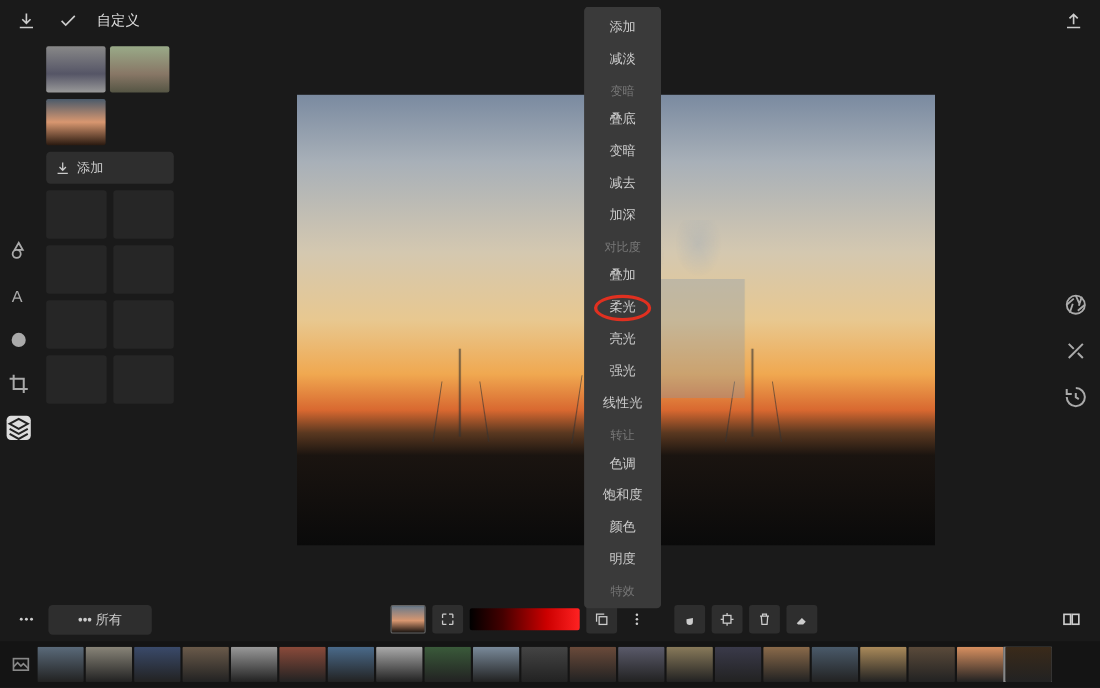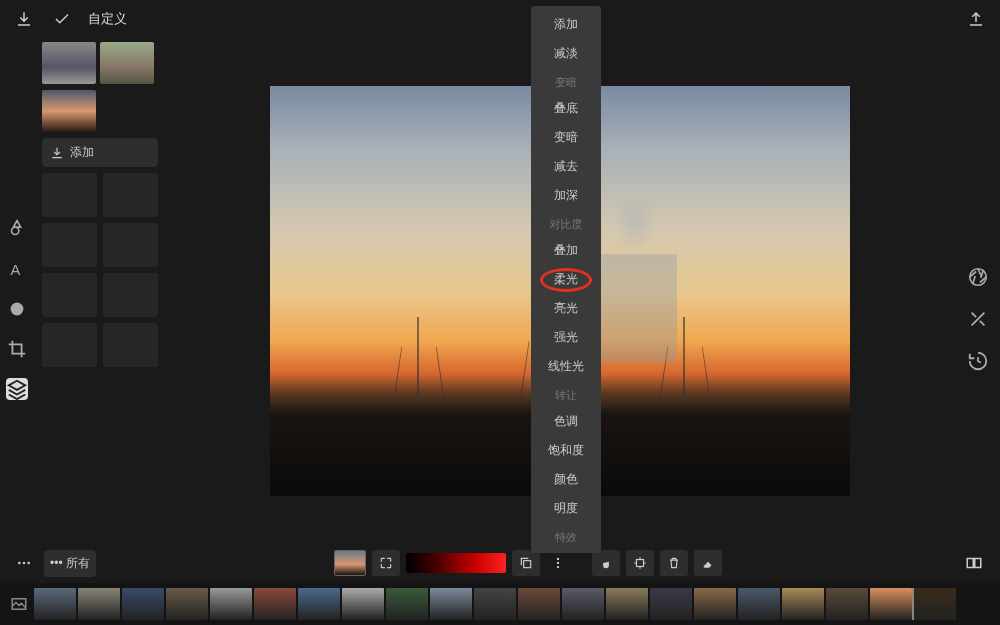--- a/index.html
+++ b/index.html
@@ -36,21 +36,21 @@
 .right-rail{width:44px;display:flex;flex-direction:column;align-items:center;gap:20px;padding-top:228px;}
 .right-rail .tool{width:22px;height:22px;display:flex;align-items:center;justify-content:center;cursor:pointer;color:#aaa;}
 .blend-menu{position:absolute;left:531px;top:6px;width:70px;background:#3a3a3a;border-radius:4px;padding:4px 0;font-size:12px;color:#ccc;z-index:10;}
 .blend-item{padding:6px 0;text-align:center;cursor:pointer;}
 .blend-header{color:#777;font-size:11px;padding:7px 0 4px;text-align:center;cursor:default;}
 .blend-item.highlighted{position:relative;}
 .red-circle{position:absolute;left:50%;top:50%;transform:translate(-50%,-50%);width:52px;height:24px;border:3px solid #e03020;border-radius:50%;pointer-events:none;}
 .bottom-toolbar{height:40px;display:flex;align-items:center;padding:0 12px;gap:10px;}
 .bt-left{display:flex;align-items:center;gap:8px;}
 .dots{width:24px;height:24px;display:flex;align-items:center;justify-content:center;cursor:pointer;}
-.filter-btn{background:#2e2e2e;border-radius:4px;padding:5px 6px;font-size:12px;cursor:pointer;}
+.filter-btn{background:#2e2e2e;border-radius:4px;padding:5px 27px;font-size:12px;cursor:pointer;}
 .bt-center{margin-left:auto;margin-right:auto;display:flex;align-items:center;gap:6px;}
 .mini-thumb{width:32px;height:26px;border:1px solid #666;border-radius:2px;background:linear-gradient(to bottom,#6a7a8a 0%,#d89770 55%,#1a1410 100%);}
 .sq-btn{width:28px;height:26px;background:#2e2e2e;border-radius:3px;display:flex;align-items:center;justify-content:center;cursor:pointer;}
 .gradient-bar{width:100px;height:20px;background:linear-gradient(to right,#000 0%,#400 30%,#c00 70%,#f22 100%);border-radius:2px;}
 .bt-right{display:flex;align-items:center;gap:6px;}
 .filmstrip{height:42px;display:flex;align-items:center;padding:0 6px;gap:2px;background:#141414;}
 .fs-icon{width:26px;height:26px;display:flex;align-items:center;justify-content:center;color:#888;}
 .fs-thumb{width:42px;height:32px;background:#444;border-radius:1px;flex-shrink:0;}
 .fs-thumb.sel{outline:2px solid #888;}
 </style>

